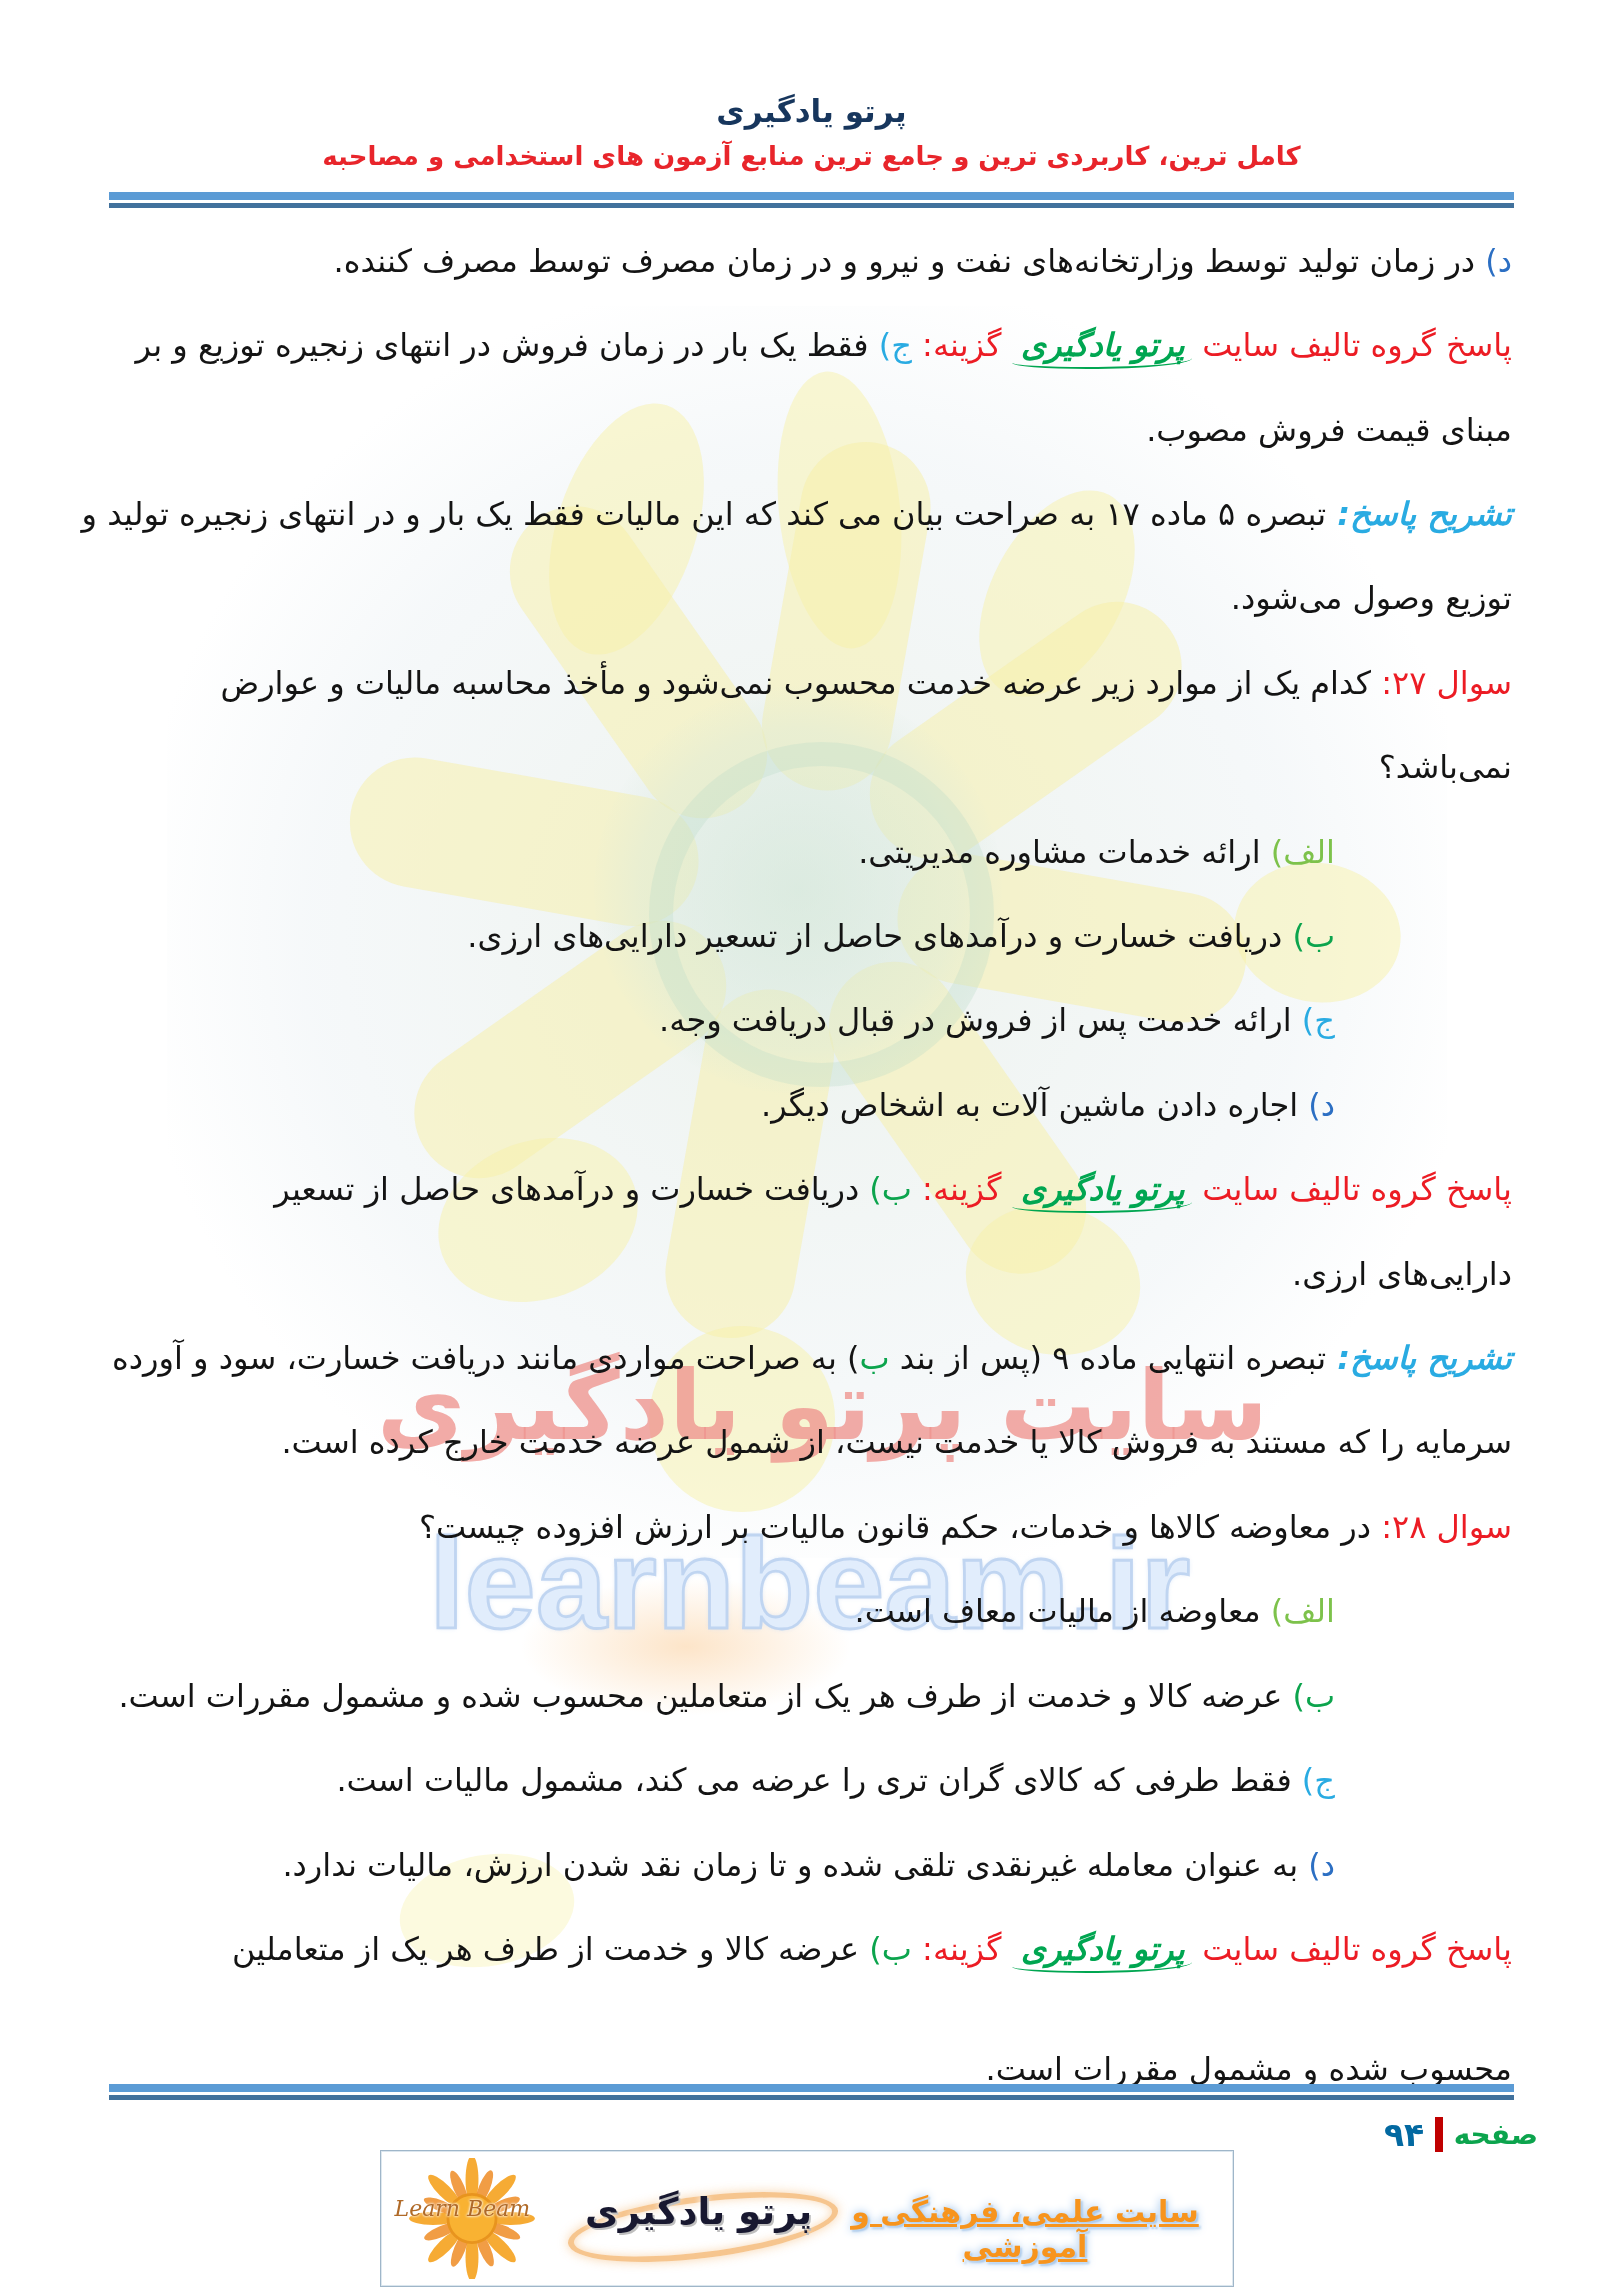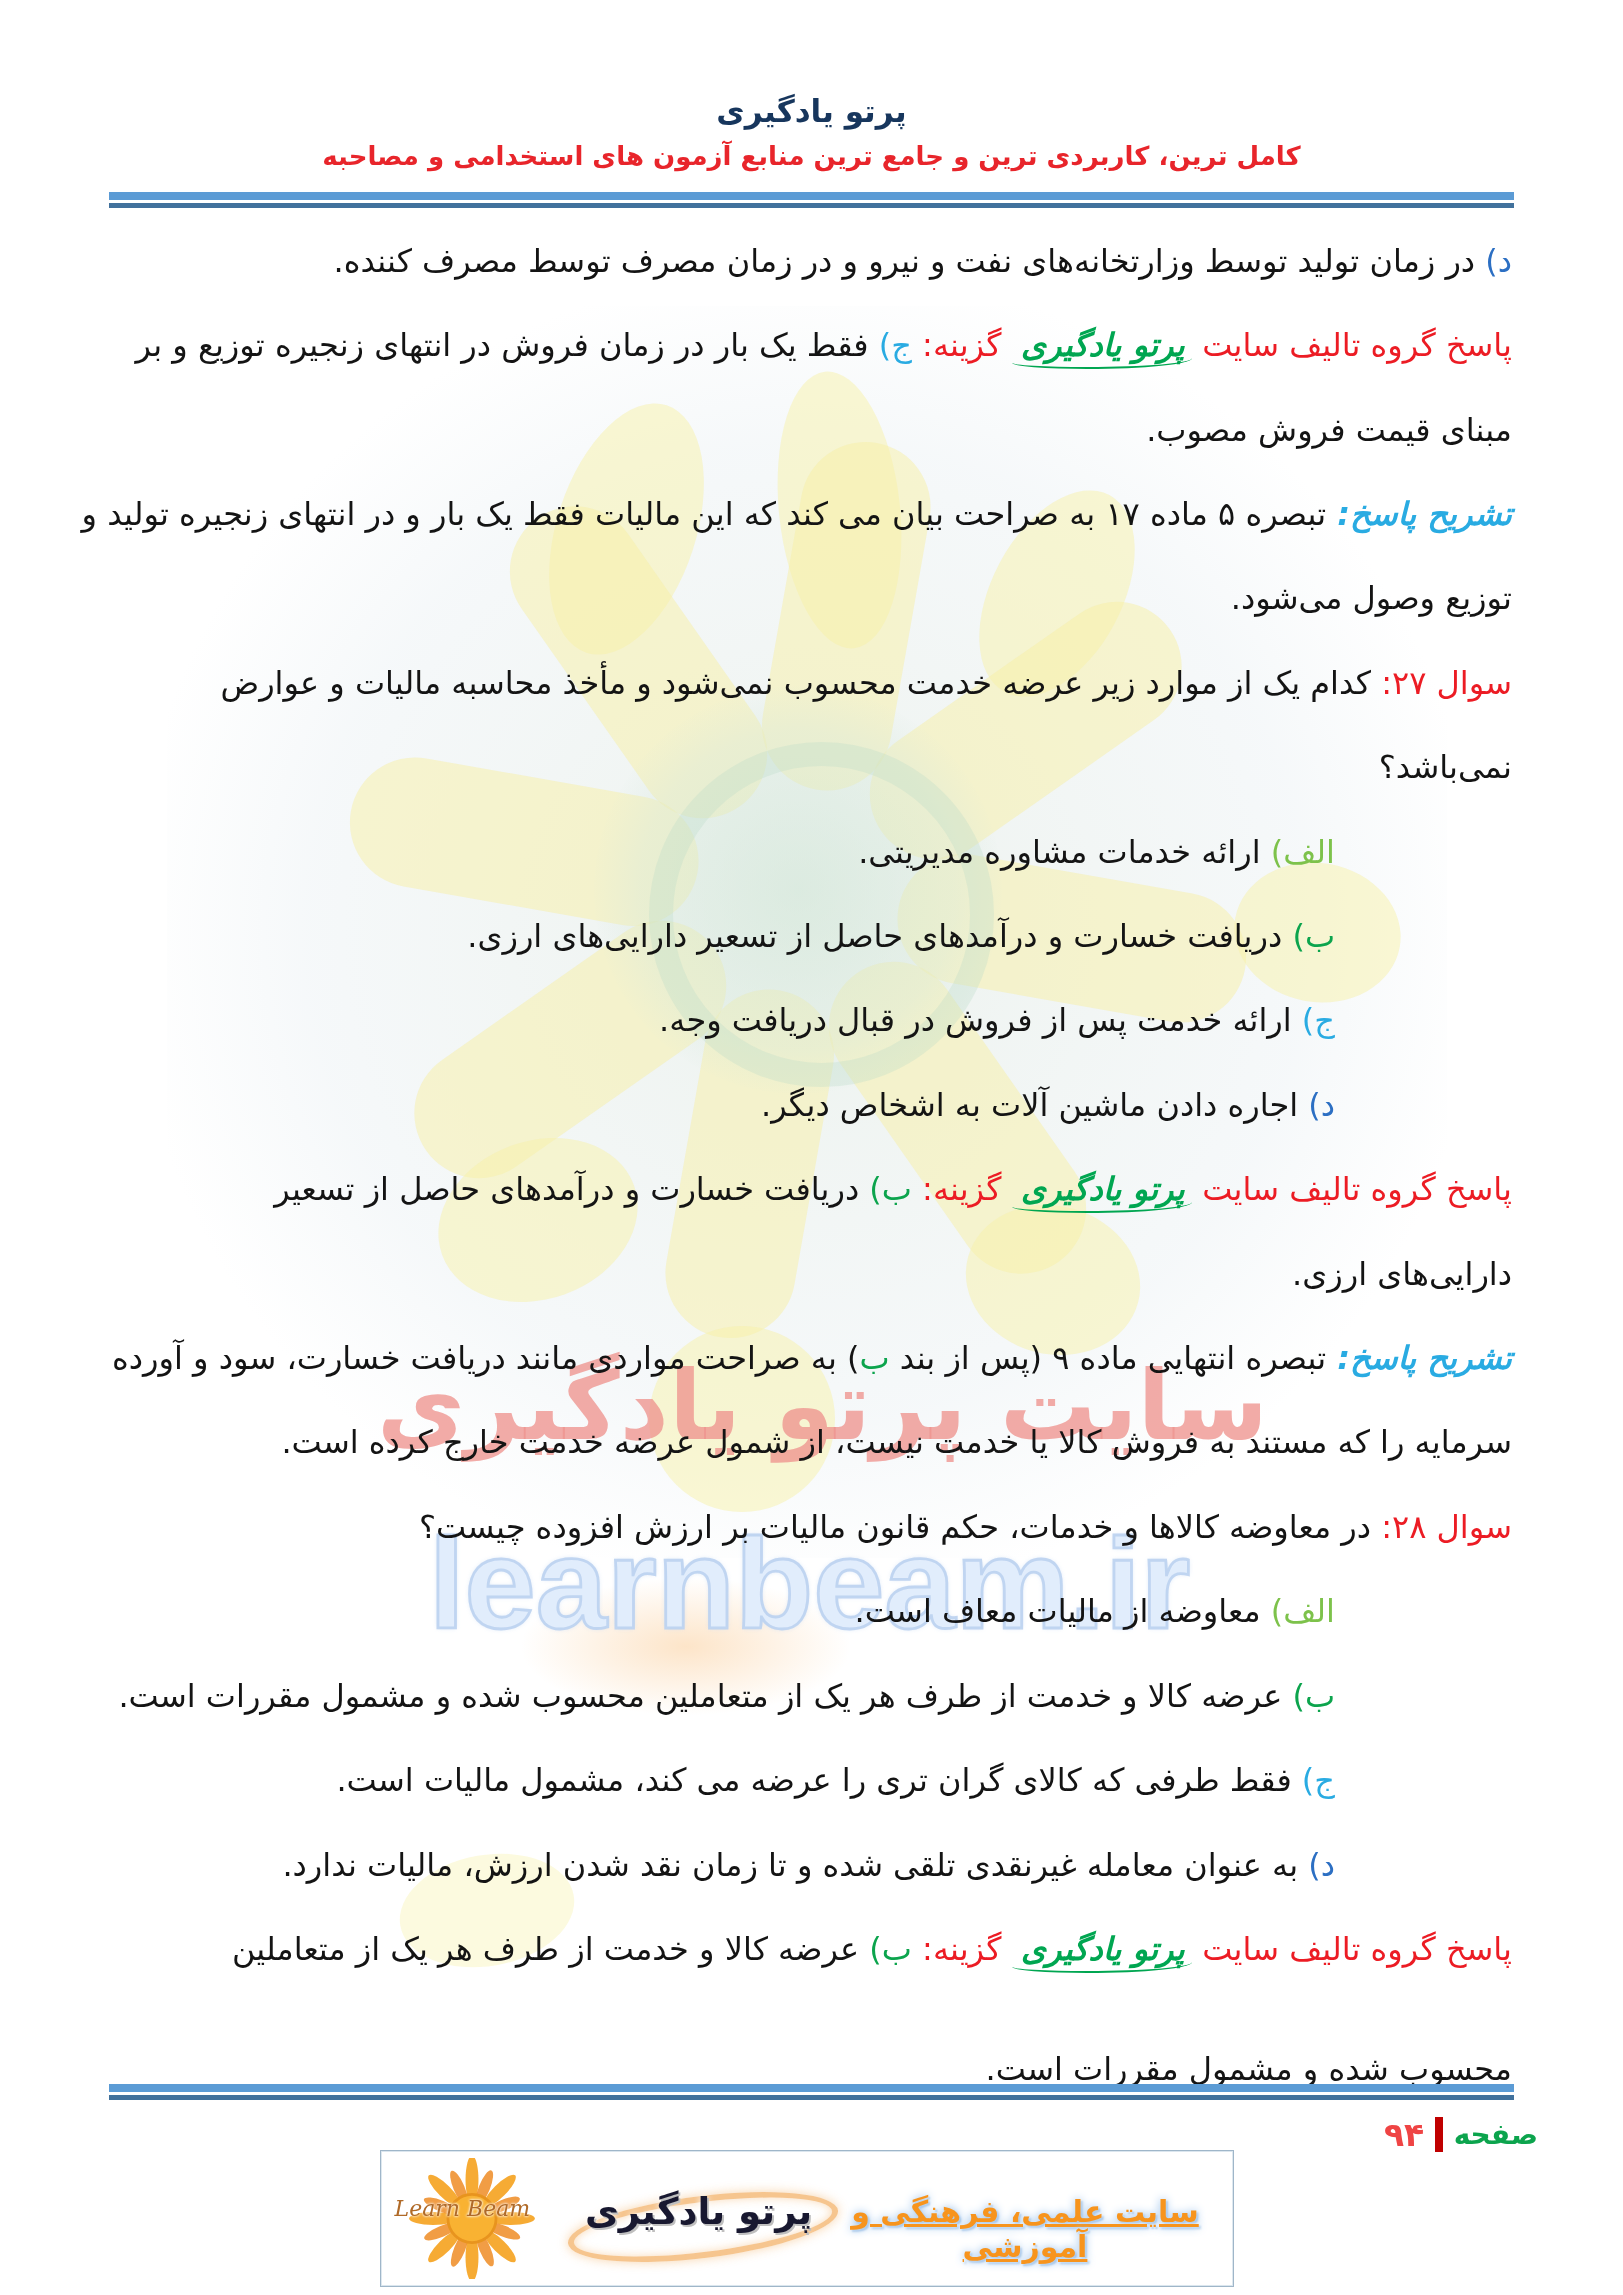--- a/index.html
+++ b/index.html
@@ -65,21 +65,21 @@
   .seg-lgreen{color:#7dc24b;margin-top:37px;}
   .seg-green{color:#0ca44d;}
   .seg-cyan{color:#29abe2;}
   .seg-blue{color:#2c6fc3;}
   .seg-gscript{color:#00a651;font-style:italic;font-weight:bold;padding:0 7.4px 2.8px 9.3px;
        border-bottom:2.8px solid #00a651;border-radius:0 0 70% 50% / 0 0 13px 7.4px;}
   .seg-bscript{color:#29abe2;font-style:italic;font-weight:bold;}
 
   
   .footer-page{position:absolute;top:2115px;right:85px;display:flex;align-items:center;direction:ltr;}
-  .footer-num{font-size:33px;font-weight:bold;color:#ef4444;text-align:center;}
+  .footer-num{font-size:33px;font-weight:bold;color:#0369a1;text-align:center;}
   .footer-bar{width:7.4px;height:35px;background:#c00000;margin:0 11px;}
   .footer-label{font-size:28px;font-weight:bold;color:#0ca44d;direction:rtl;text-align:right;}
 
   
   .banner{position:absolute;left:380px;top:2150px;width:852px;height:135px;background:#fff;
         border:1.9px solid #9fb6c9;box-shadow:inset 0 0 0 0.9px #dbe6ee;}
   .sun{position:absolute;left:16.7px;top:7.4px;width:148px;height:121px;}
   .sun-script{position:absolute;left:7.4px;top:45px;width:148px;text-align:center;
         font-family:"DejaVu Serif",serif;font-style:italic;font-size:22px;color:#b06a28;
         text-shadow:0 0 2.8px #fff,0 0 2.8px #fff;}

